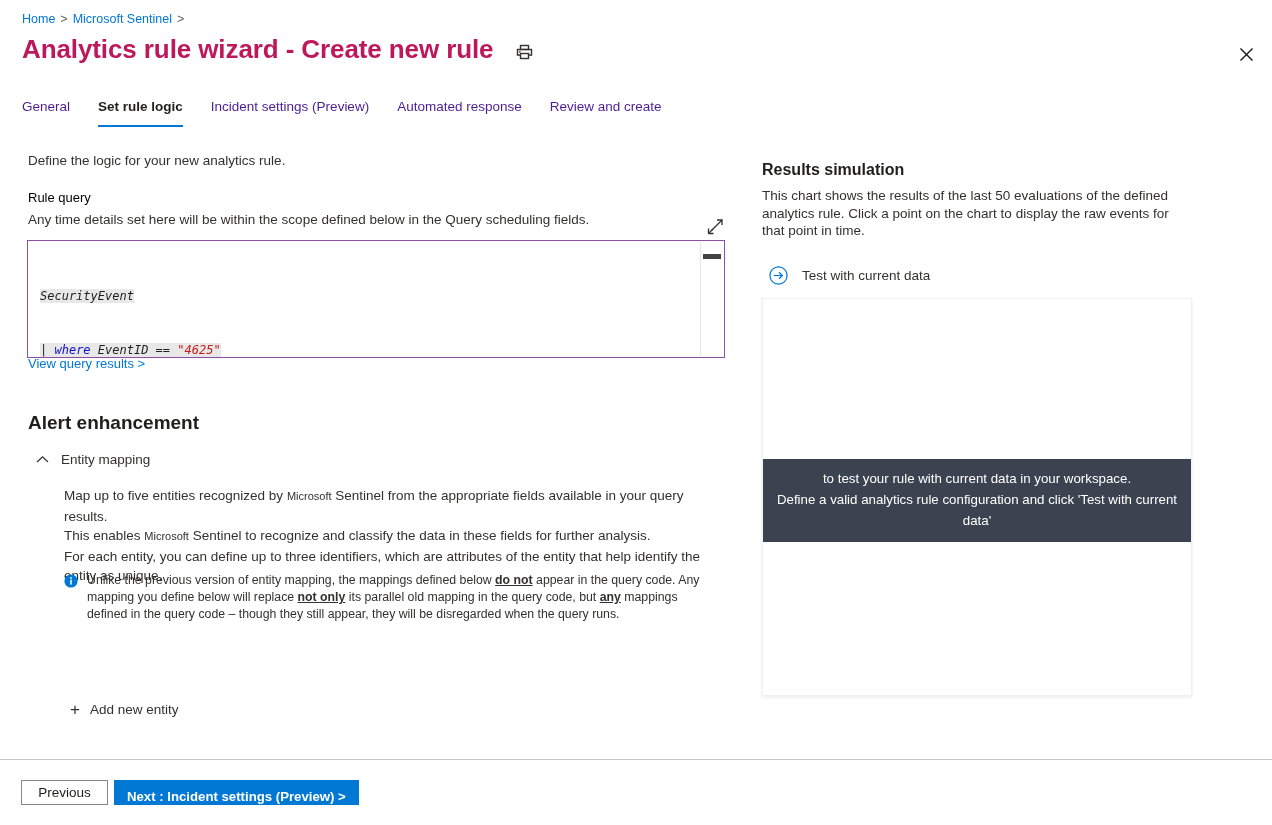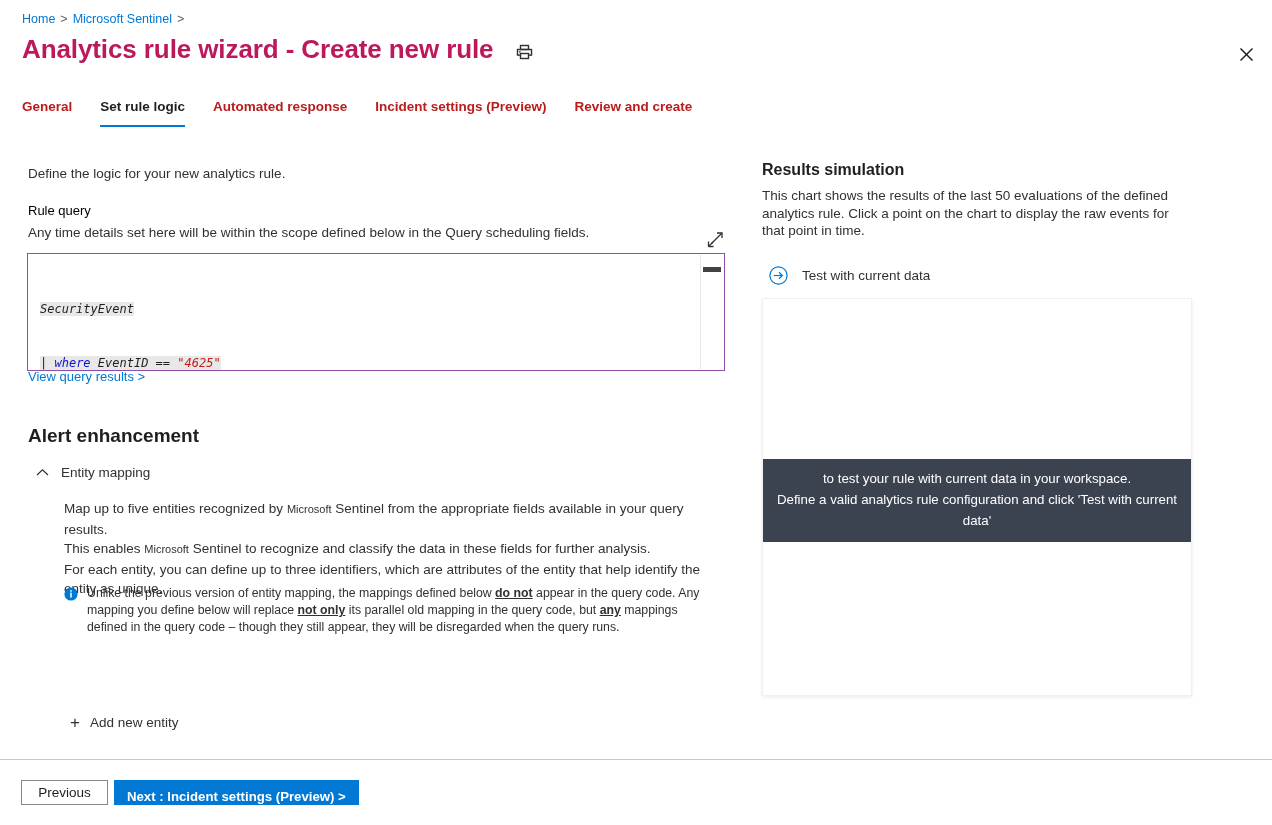--- a/index.html
+++ b/index.html
@@ -81,45 +81,44 @@
     top: 97px;
     display: flex;
     align-items: flex-start;
     height: 34px;
   }
   .tab {
     padding: 0 14px;
     height: 30px;
     line-height: 20px;
     font-size: 13.5px;
-    color: #b91c1c;
+    color: #4c1d95;
     cursor: pointer;
     position: relative;
     white-space: nowrap;
-    font-weight: bold;
   }
   .tab.active {
     font-weight: 700;
     color: #201f1e;
   }
   .tab.active::after {
     content: "";
     position: absolute;
     left: 14px;
     right: 14px;
     bottom: 0px;
     height: 2.5px;
     background: #0078d4;
   }
 
   
   .left-pane {
     position: absolute;
     left: 0;
-    top: 145px;
+    top: 132px;
     width: 745px;
     height: 612px;
     overflow: hidden;
   }
   .right-pane {
     position: absolute;
     left: 745px;
     top: 140px;
     width: 527px;
     height: 612px;
@@ -451,22 +450,22 @@
 <div class="close-btn">
   <svg width="15" height="15" viewBox="0 0 15 15" aria-hidden="true">
     <line x1="1.5" y1="1.5" x2="13.5" y2="13.5" stroke="#201f1e" stroke-width="1.5"></line>
     <line x1="13.5" y1="1.5" x2="1.5" y2="13.5" stroke="#201f1e" stroke-width="1.5"></line>
   </svg>
 </div>
 
 <div class="tabs">
   <div class="tab"><span>General</span></div>
   <div class="tab active"><span>Set rule logic</span></div>
+  <div class="tab"><span>Incident settings (Preview)</span></div>
   <div class="tab"><span>Automated response</span></div>
-  <div class="tab"><span>Incident settings (Preview)</span></div>
   <div class="tab"><span>Review and create</span></div>
 </div>
 
 <div class="left-pane">
 
   <div class="intro">Define the logic for your new analytics rule.</div>
 
   <div class="field-label">Rule query</div>
   <div class="field-sub">Any time details set here will be within the scope defined below in the Query scheduling fields.</div>
 

